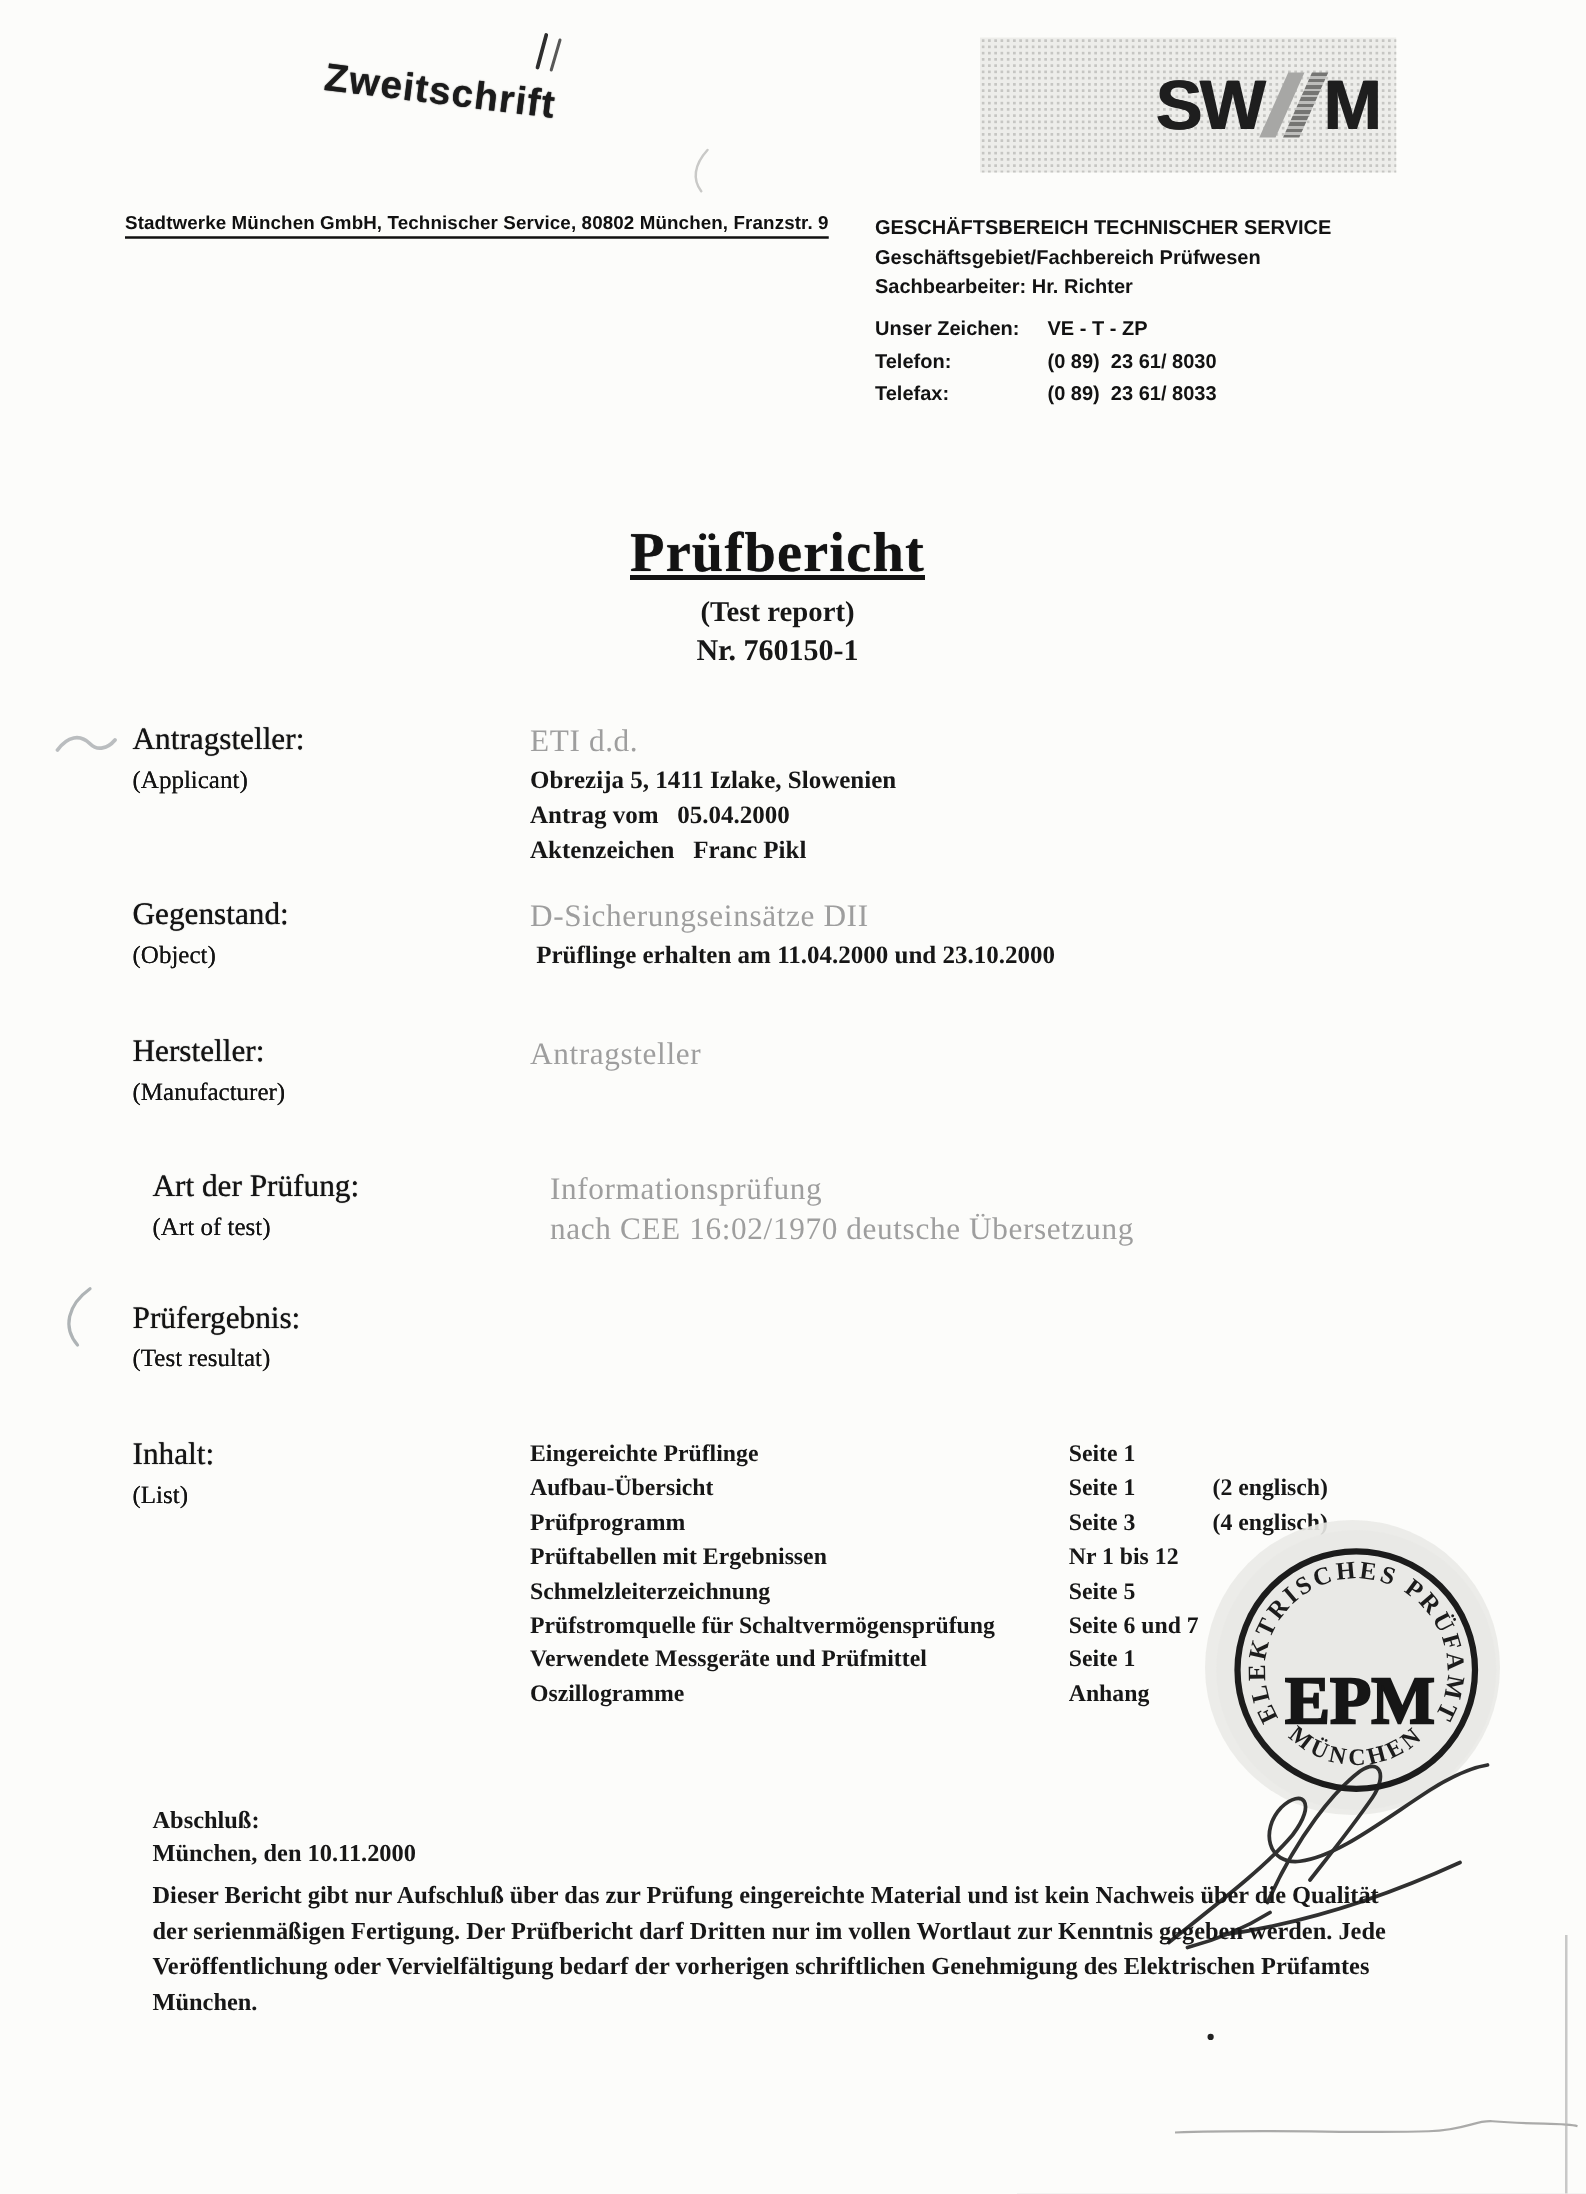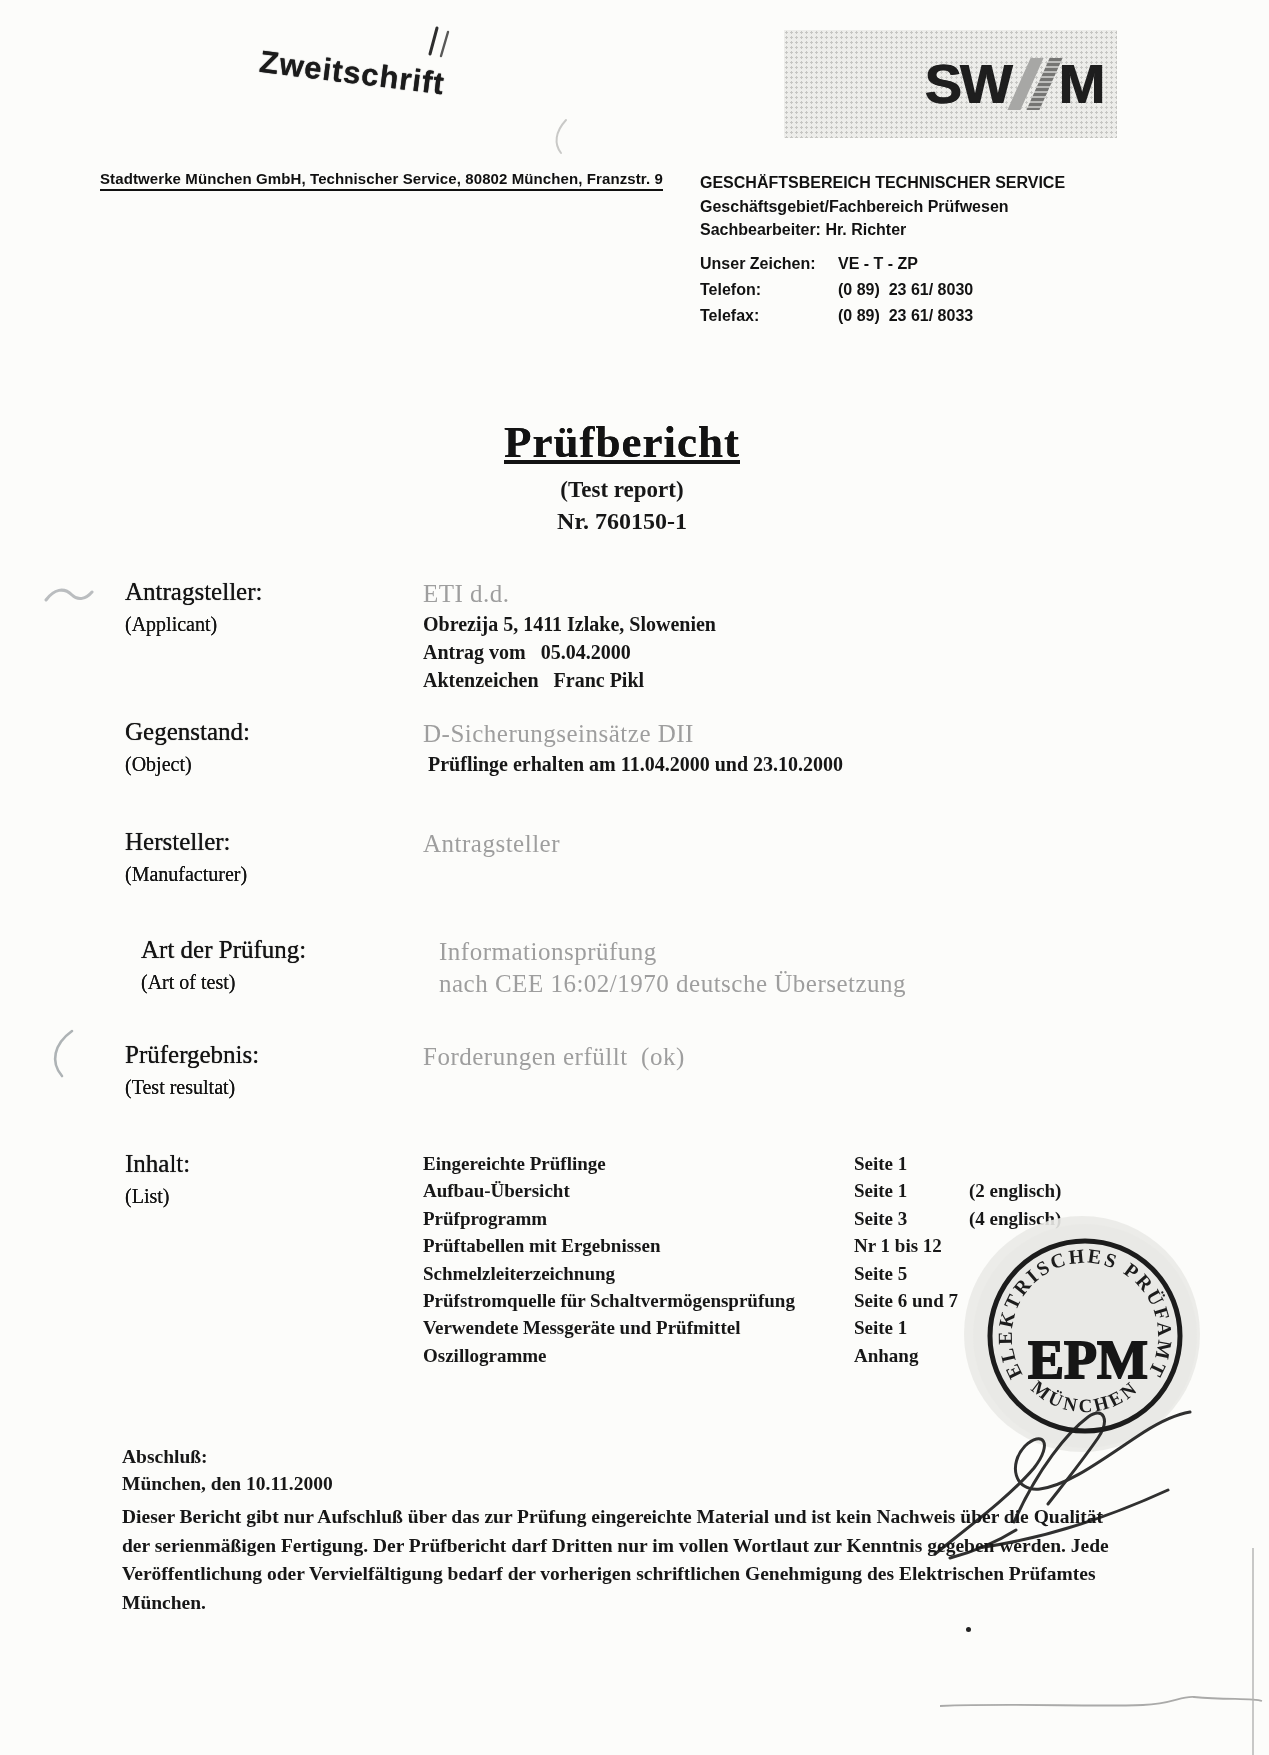--- a/index.html
+++ b/index.html
@@ -58,21 +58,21 @@
   .contact .lbl{display:inline-block; width:138px;}
   .contact .val{white-space:pre;}
 
   
   .title-block{left:122px; top:416px; width:1000px; text-align:center;}
   .title-main{font-weight:bold; font-size:45px; letter-spacing:1px; color:#131313;}
   .title-sub{font-weight:bold; font-size:23px; margin-top:9px;}
   .title-num{font-weight:bold; font-size:24px; margin-top:5px;}
 
   
-  .section{left:125px; width:1060px; display:flex;}
+  .section{left:106px; width:1060px; display:flex;gap:20px;}
   .sec-l{width:298px; flex:none;}
   .sec-label{font-size:25px; color:#141414; text-shadow:0 0 .7px #141414;}
   .sec-sublabel{font-size:20px; margin-top:7px; color:#141414; text-shadow:0 0 .5px #141414;}
   .sec-v{flex:1;}
   .v-line{white-space:pre;}
   .v-line.faded{font-size:25px; line-height:32px; color:#9e9e9e; letter-spacing:.5px;}
   .v-line.ink{font-size:20px; line-height:28px; font-weight:bold; color:#161616;}
 
   
   .toc-rows{flex:1;}
@@ -172,23 +172,20 @@
     <div class="sec-v">
       <div class="v-line faded">Informationsprüfung</div>
       <div class="v-line faded">nach CEE 16:02/1970 deutsche Übersetzung</div>
     </div>
   </div>
 
   <div class="abs section" style="top:1041px;">
     <div class="sec-l">
       <div class="sec-label">Prüfergebnis:</div>
       <div class="sec-sublabel">(Test resultat)</div>
-    </div>
-    <div class="sec-v">
-      <div class="v-line faded">Forderungen erfüllt  (ok)</div>
     </div>
   </div>
 
   <div class="abs section" style="top:1150px;">
     <div class="sec-l">
       <div class="sec-label">Inhalt:</div>
       <div class="sec-sublabel">(List)</div>
     </div>
     <div class="toc-rows">
       <div class="toc-row">

